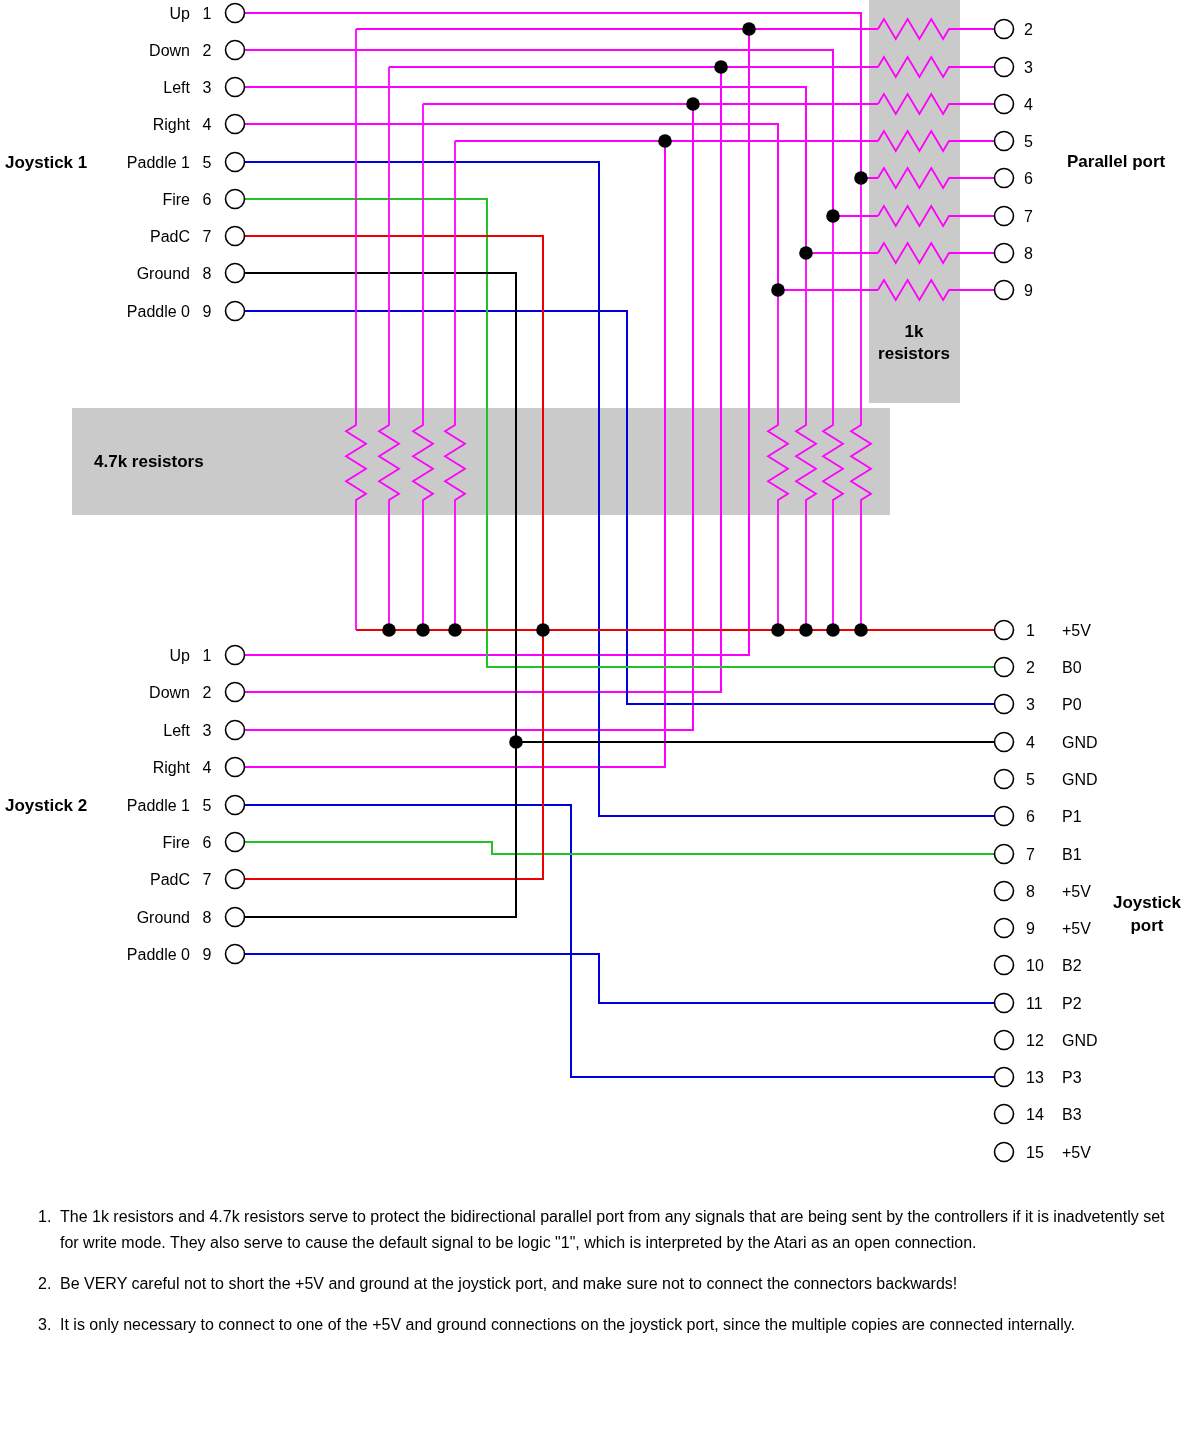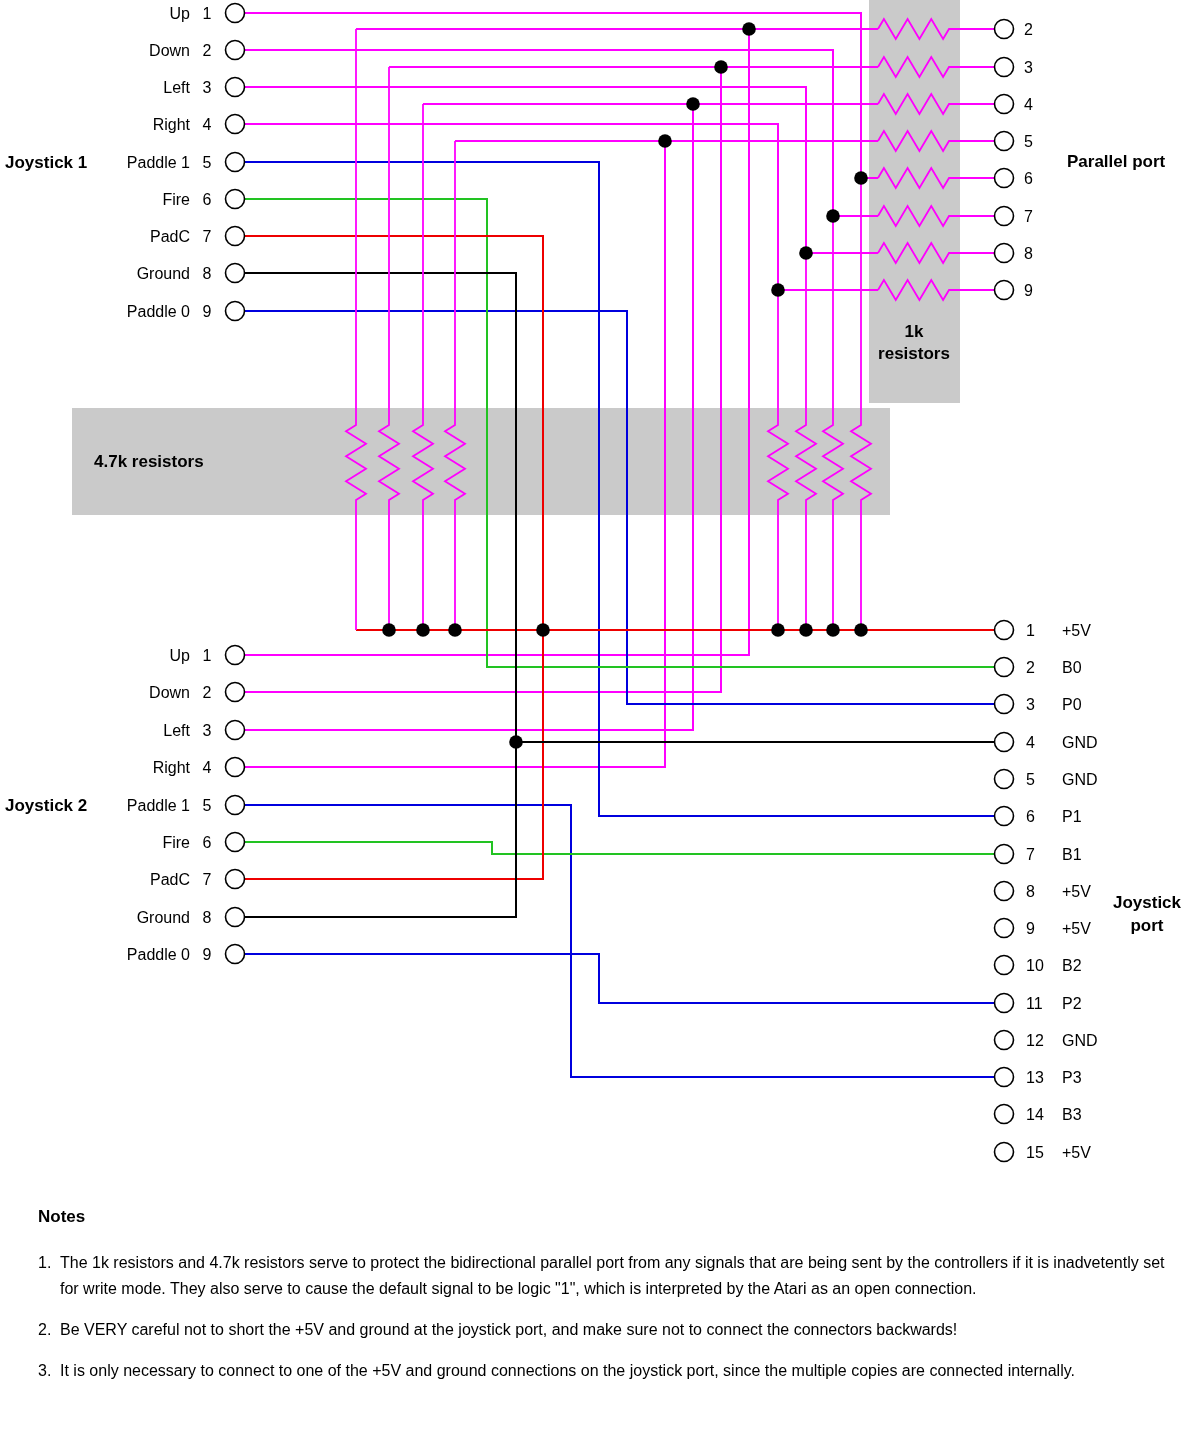--- a/index.html
+++ b/index.html
@@ -201,21 +201,20 @@
       <text x="5" y="811" text-anchor="start" class="b">Joystick 2</text>
       <text x="1067" y="167" text-anchor="start" class="b">Parallel port</text>
       <text x="1147" y="908" text-anchor="middle" class="b">Joystick</text>
       <text x="1147" y="931" text-anchor="middle" class="b">port</text>
       <text x="914" y="337" text-anchor="middle" class="b">1k</text>
       <text x="914" y="359" text-anchor="middle" class="b">resistors</text>
       <text x="94" y="467" text-anchor="start" class="b">4.7k resistors</text>
     </svg>
 
   <div class="notes">
-    <div class="notes-title">Notes</div>
     <div class="note-item">
       <span class="note-num">1.</span>
       <div class="note-text">The 1k resistors and 4.7k resistors serve to protect the bidirectional parallel port from any signals that are being sent by the controllers if it is inadvetently set for write mode. They also serve to cause the default signal to be logic "1", which is interpreted by the Atari as an open connection.</div>
     </div>
     <div class="note-item">
       <span class="note-num">2.</span>
       <div class="note-text">Be VERY careful not to short the +5V and ground at the joystick port, and make sure not to connect the connectors backwards!</div>
     </div>
     <div class="note-item">
       <span class="note-num">3.</span>

